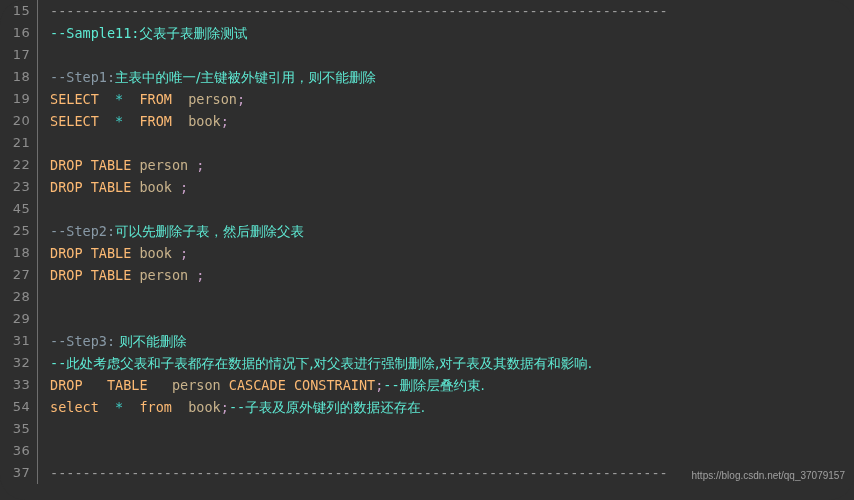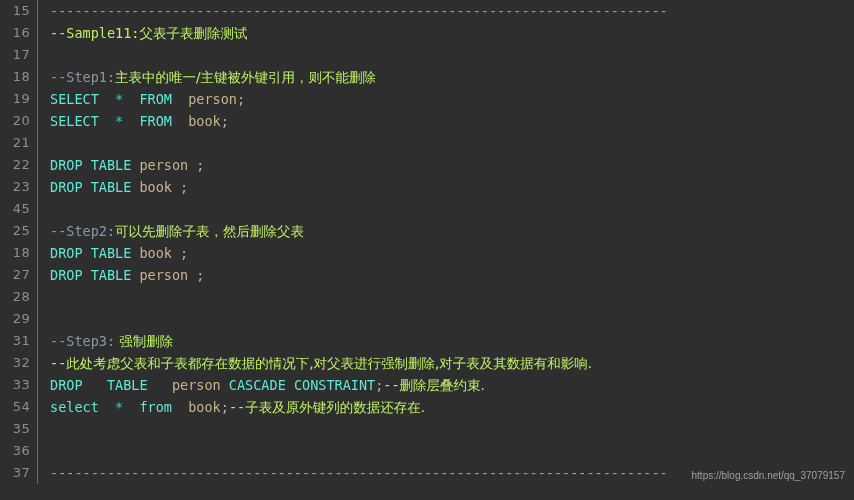--- a/index.html
+++ b/index.html
@@ -49,25 +49,25 @@
   .code {
     flex: 1;
     padding-left: 12px;
     white-space: pre;
     font-size: 13.5px;
     color: #a9b7c6;
     overflow: hidden;
     letter-spacing: 0px;
   }
   
-  .kw   { color: #5eead4; }   
+  .kw   { color: #fdba74; }   
   .star { color: #40c8c0; }   
   .id   { color: #c9b38c; }   
   .pun  { color: #c8a0c8; }   
-  .cmt  { color: #bef264; }   
+  .cmt  { color: #5eead4; }   
   .cmt-k{ color: #8899a6; }   
   .dash { color: #9b9b9b; }   
   .cjk  { font-family: "DejaVu Sans", "Liberation Sans", sans-serif; }
 
   #watermark {
     position: absolute;
     right: 9px;
     bottom: 19px;
     color: #b9b9b9;
     font-size: 10px;
@@ -154,21 +154,21 @@
         <div class="code"></div>
       </div>
       <div class="code-row">
         <div class="gutter">29</div>
         <div class="rule"></div>
         <div class="code"></div>
       </div>
       <div class="code-row">
         <div class="gutter">31</div>
         <div class="rule"></div>
-        <div class="code"><span class="cmt-k">--Step3:</span><span class="cmt cjk"> 强制删除</span></div>
+        <div class="code"><span class="cmt-k">--Step3:</span><span class="cmt cjk"> 则不能删除</span></div>
       </div>
       <div class="code-row">
         <div class="gutter">32</div>
         <div class="rule"></div>
         <div class="code"><span class="cmt">--</span><span class="cmt cjk">此处考虑父表和子表都存在数据的情况下,对父表进行强制删除,对子表及其数据有和影响.</span></div>
       </div>
       <div class="code-row">
         <div class="gutter">33</div>
         <div class="rule"></div>
         <div class="code"><span class="kw">DROP</span><span class="">   </span><span class="kw">TABLE</span><span class="">   </span><span class="id">person</span><span class=""> </span><span class="kw">CASCADE</span><span class=""> </span><span class="kw">CONSTRAINT</span><span class="pun">;</span><span class="cmt">--</span><span class="cmt cjk">删除层叠约束.</span></div>

